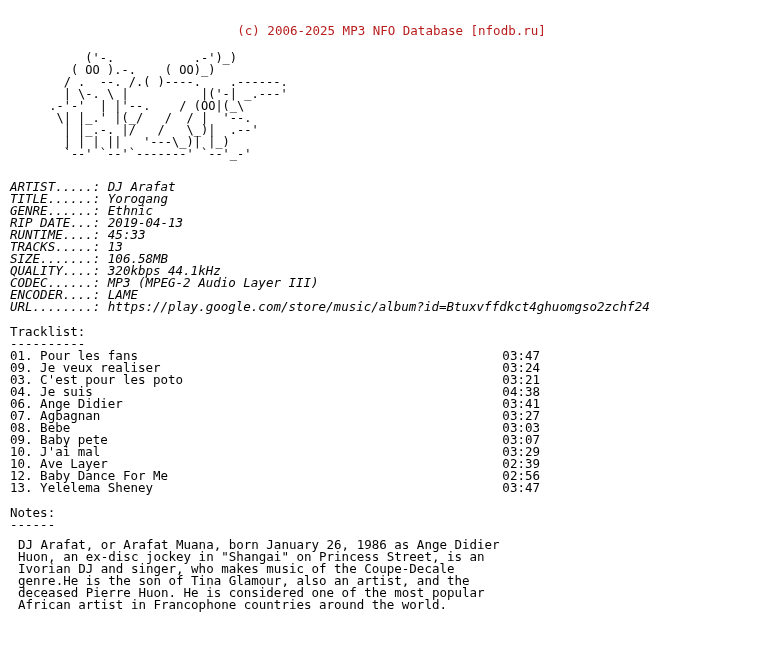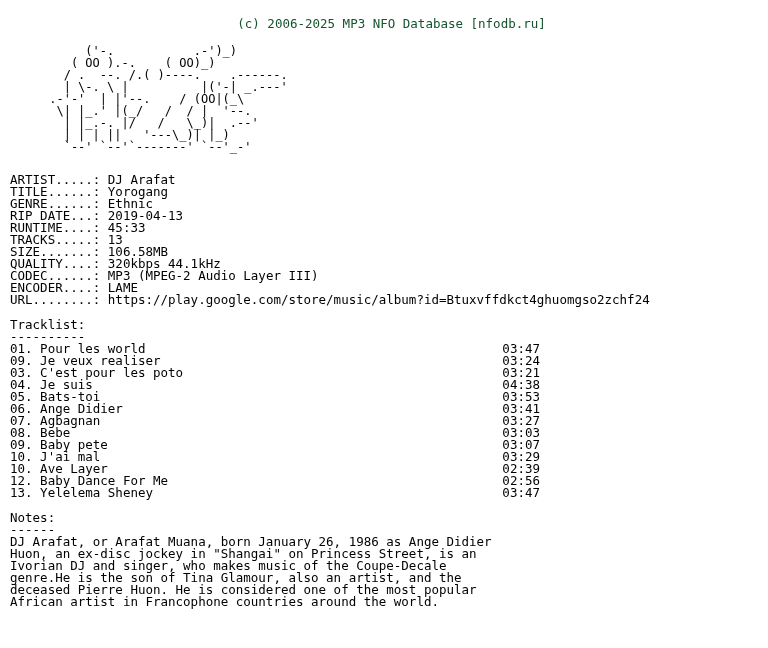--- a/index.html
+++ b/index.html
@@ -12,24 +12,24 @@
     width: 768px;
     height: 648px;
     overflow: hidden;
     font-family: "DejaVu Sans Mono", "Liberation Mono", monospace;
     color: #000000;
   }
 
   
   .header {
     text-align: center;
-    color: #14532d;
+    color: #b91c1c;
     font-size: 12.5px;
     line-height: 15px;
-    padding-top: 1px;
+    padding-top: 8px;
     white-space: pre;
     letter-spacing: 0px;
   }
 
   
   .logo {
     white-space: pre;
     font-size: 12px;
     line-height: 12px;
     color: #000000;
@@ -44,20 +44,21 @@
     font-size: 12.5px;
     line-height: 12px;
   }
 
   .meta {
     white-space: pre;
     margin: 0;
     padding-top: 21px;
     font-size: 12.5px;
     line-height: 12px;
+    font-style: italic;
   }
   .meta .row { display: block; white-space: pre; }
 
   .section-title {
     white-space: pre;
     margin: 0;
     font-size: 12.5px;
     line-height: 12px;
   }
 
@@ -79,21 +80,21 @@
   .track .tnum   { display: inline; }
   .track .ttitle { display: inline; }
   .track .ttime  {
     position: absolute;
     right: 0;
     top: 0;
   }
 
   .notes {
     white-space: pre;
-    margin: 0;
+    margin: 8px;
     font-size: 12.5px;
     line-height: 12px;
   }
   .notes .nline { display: block; white-space: pre; }
 </style>
 </head>
 <body>
 
 <div class="header">
   <span>(c) 2006-2025 MP3 NFO Database [nfodb.ru]</span>
@@ -112,25 +113,24 @@
 <div class="sheet">
 
   <div class="meta"><span class="row"><span>ARTIST.....:</span><span> DJ Arafat</span></span><span class="row"><span>TITLE......:</span><span> Yorogang</span></span><span class="row"><span>GENRE......:</span><span> Ethnic</span></span><span class="row"><span>RIP DATE...:</span><span> 2019-04-13</span></span><span class="row"><span>RUNTIME....:</span><span> 45:33</span></span><span class="row"><span>TRACKS.....:</span><span> 13</span></span><span class="row"><span>SIZE.......:</span><span> 106.58MB</span></span><span class="row"><span>QUALITY....:</span><span> 320kbps 44.1kHz</span></span><span class="row"><span>CODEC......:</span><span> MP3 (MPEG-2 Audio Layer III)</span></span><span class="row"><span>ENCODER....:</span><span> LAME</span></span><span class="row"><span>URL........:</span><span> https://play.google.com/store/music/album?id=Btuxvffdkct4ghuomgso2zchf24</span></span></div>
 
   <div class="spacer-lg"></div>
 
   <div class="section-title">Tracklist:</div>
   <div class="section-title">----------</div>
 
   <div class="tracks">
-      <div class="track"><span class="tnum">01.</span><span class="ttitle"> Pour les world</span><span class="ttime">03:47</span></div>
+      <div class="track"><span class="tnum">01.</span><span class="ttitle"> Pour les fans</span><span class="ttime">03:47</span></div>
       <div class="track"><span class="tnum">09.</span><span class="ttitle"> Je veux realiser</span><span class="ttime">03:24</span></div>
       <div class="track"><span class="tnum">03.</span><span class="ttitle"> C'est pour les poto</span><span class="ttime">03:21</span></div>
       <div class="track"><span class="tnum">04.</span><span class="ttitle"> Je suis</span><span class="ttime">04:38</span></div>
-      <div class="track"><span class="tnum">05.</span><span class="ttitle"> Bats-toi</span><span class="ttime">03:53</span></div>
       <div class="track"><span class="tnum">06.</span><span class="ttitle"> Ange Didier</span><span class="ttime">03:41</span></div>
       <div class="track"><span class="tnum">07.</span><span class="ttitle"> Agbagnan</span><span class="ttime">03:27</span></div>
       <div class="track"><span class="tnum">08.</span><span class="ttitle"> Bebe</span><span class="ttime">03:03</span></div>
       <div class="track"><span class="tnum">09.</span><span class="ttitle"> Baby pete</span><span class="ttime">03:07</span></div>
       <div class="track"><span class="tnum">10.</span><span class="ttitle"> J'ai mal</span><span class="ttime">03:29</span></div>
       <div class="track"><span class="tnum">10.</span><span class="ttitle"> Ave Layer</span><span class="ttime">02:39</span></div>
       <div class="track"><span class="tnum">12.</span><span class="ttitle"> Baby Dance For Me</span><span class="ttime">02:56</span></div>
       <div class="track"><span class="tnum">13.</span><span class="ttitle"> Yelelema Sheney</span><span class="ttime">03:47</span></div>
     </div>
 

